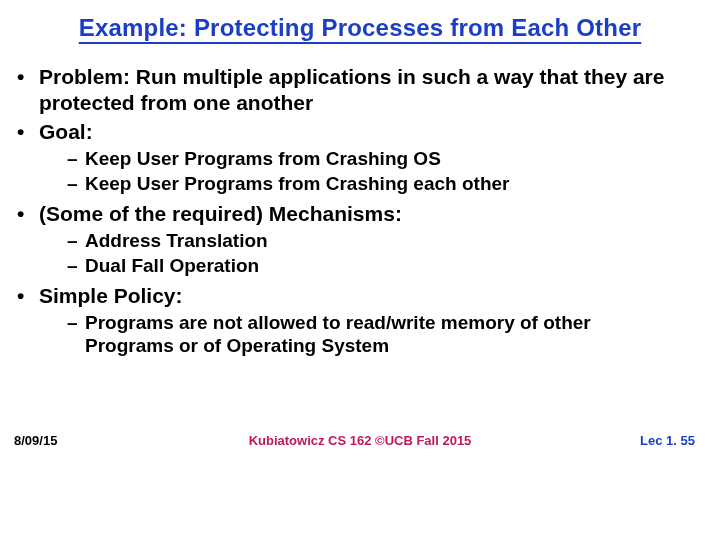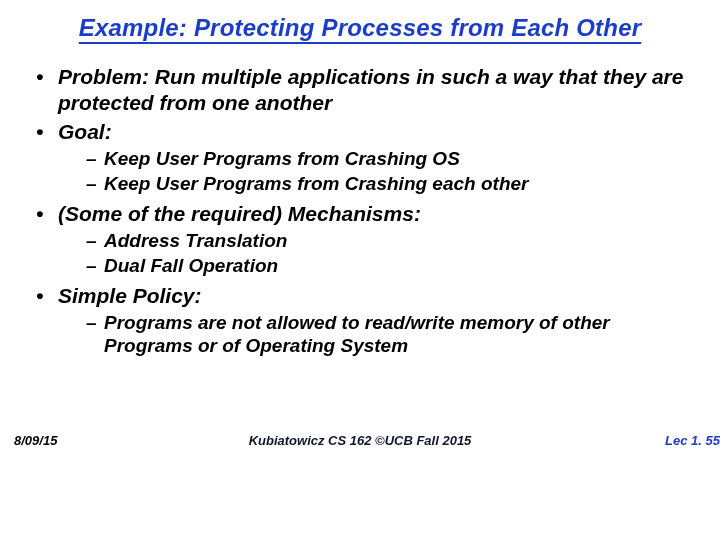--- a/index.html
+++ b/index.html
@@ -12,35 +12,34 @@
     font-weight: bold;
     color: #000;
     overflow: hidden;
     position: relative;
   }
   .slide {
     width: 720px;
     height: 464px;
     position: relative;
     box-sizing: border-box;
-    font-style: italic;
   }
   .title {
     color: #1a3ec8;
     font-size: 24px;
     text-align: center;
     padding-top: 14px;
     padding-bottom: 2px;
     text-decoration: underline;
     text-underline-offset: 6px;
     text-decoration-thickness: 2px;
     letter-spacing: 0.2px;
   }
   .body {
-    padding: 20px 36px 0 36px;
+    padding: 20px 36px 0 17px;
     font-size: 21px;
     line-height: 1.22;
   }
   ul.top {
     list-style: none;
     margin: 0;
     padding: 0;
   }
   ul.top > li {
     position: relative;
@@ -84,25 +83,25 @@
     left: 14px;
     bottom: 0;
     color: #000;
   }
   .footer .center {
     position: absolute;
     left: 0;
     right: 0;
     bottom: 0;
     text-align: center;
-    color: #0f172a;
+    color: #be185d;
   }
   .footer .lec {
     position: absolute;
-    right: 0;
+    right: 25px;
     bottom: 0;
     color: #1a3ec8;
     margin-top: 11px;
   }
 </style>
 </head>
 <body>
 
 <div class="slide">
 

